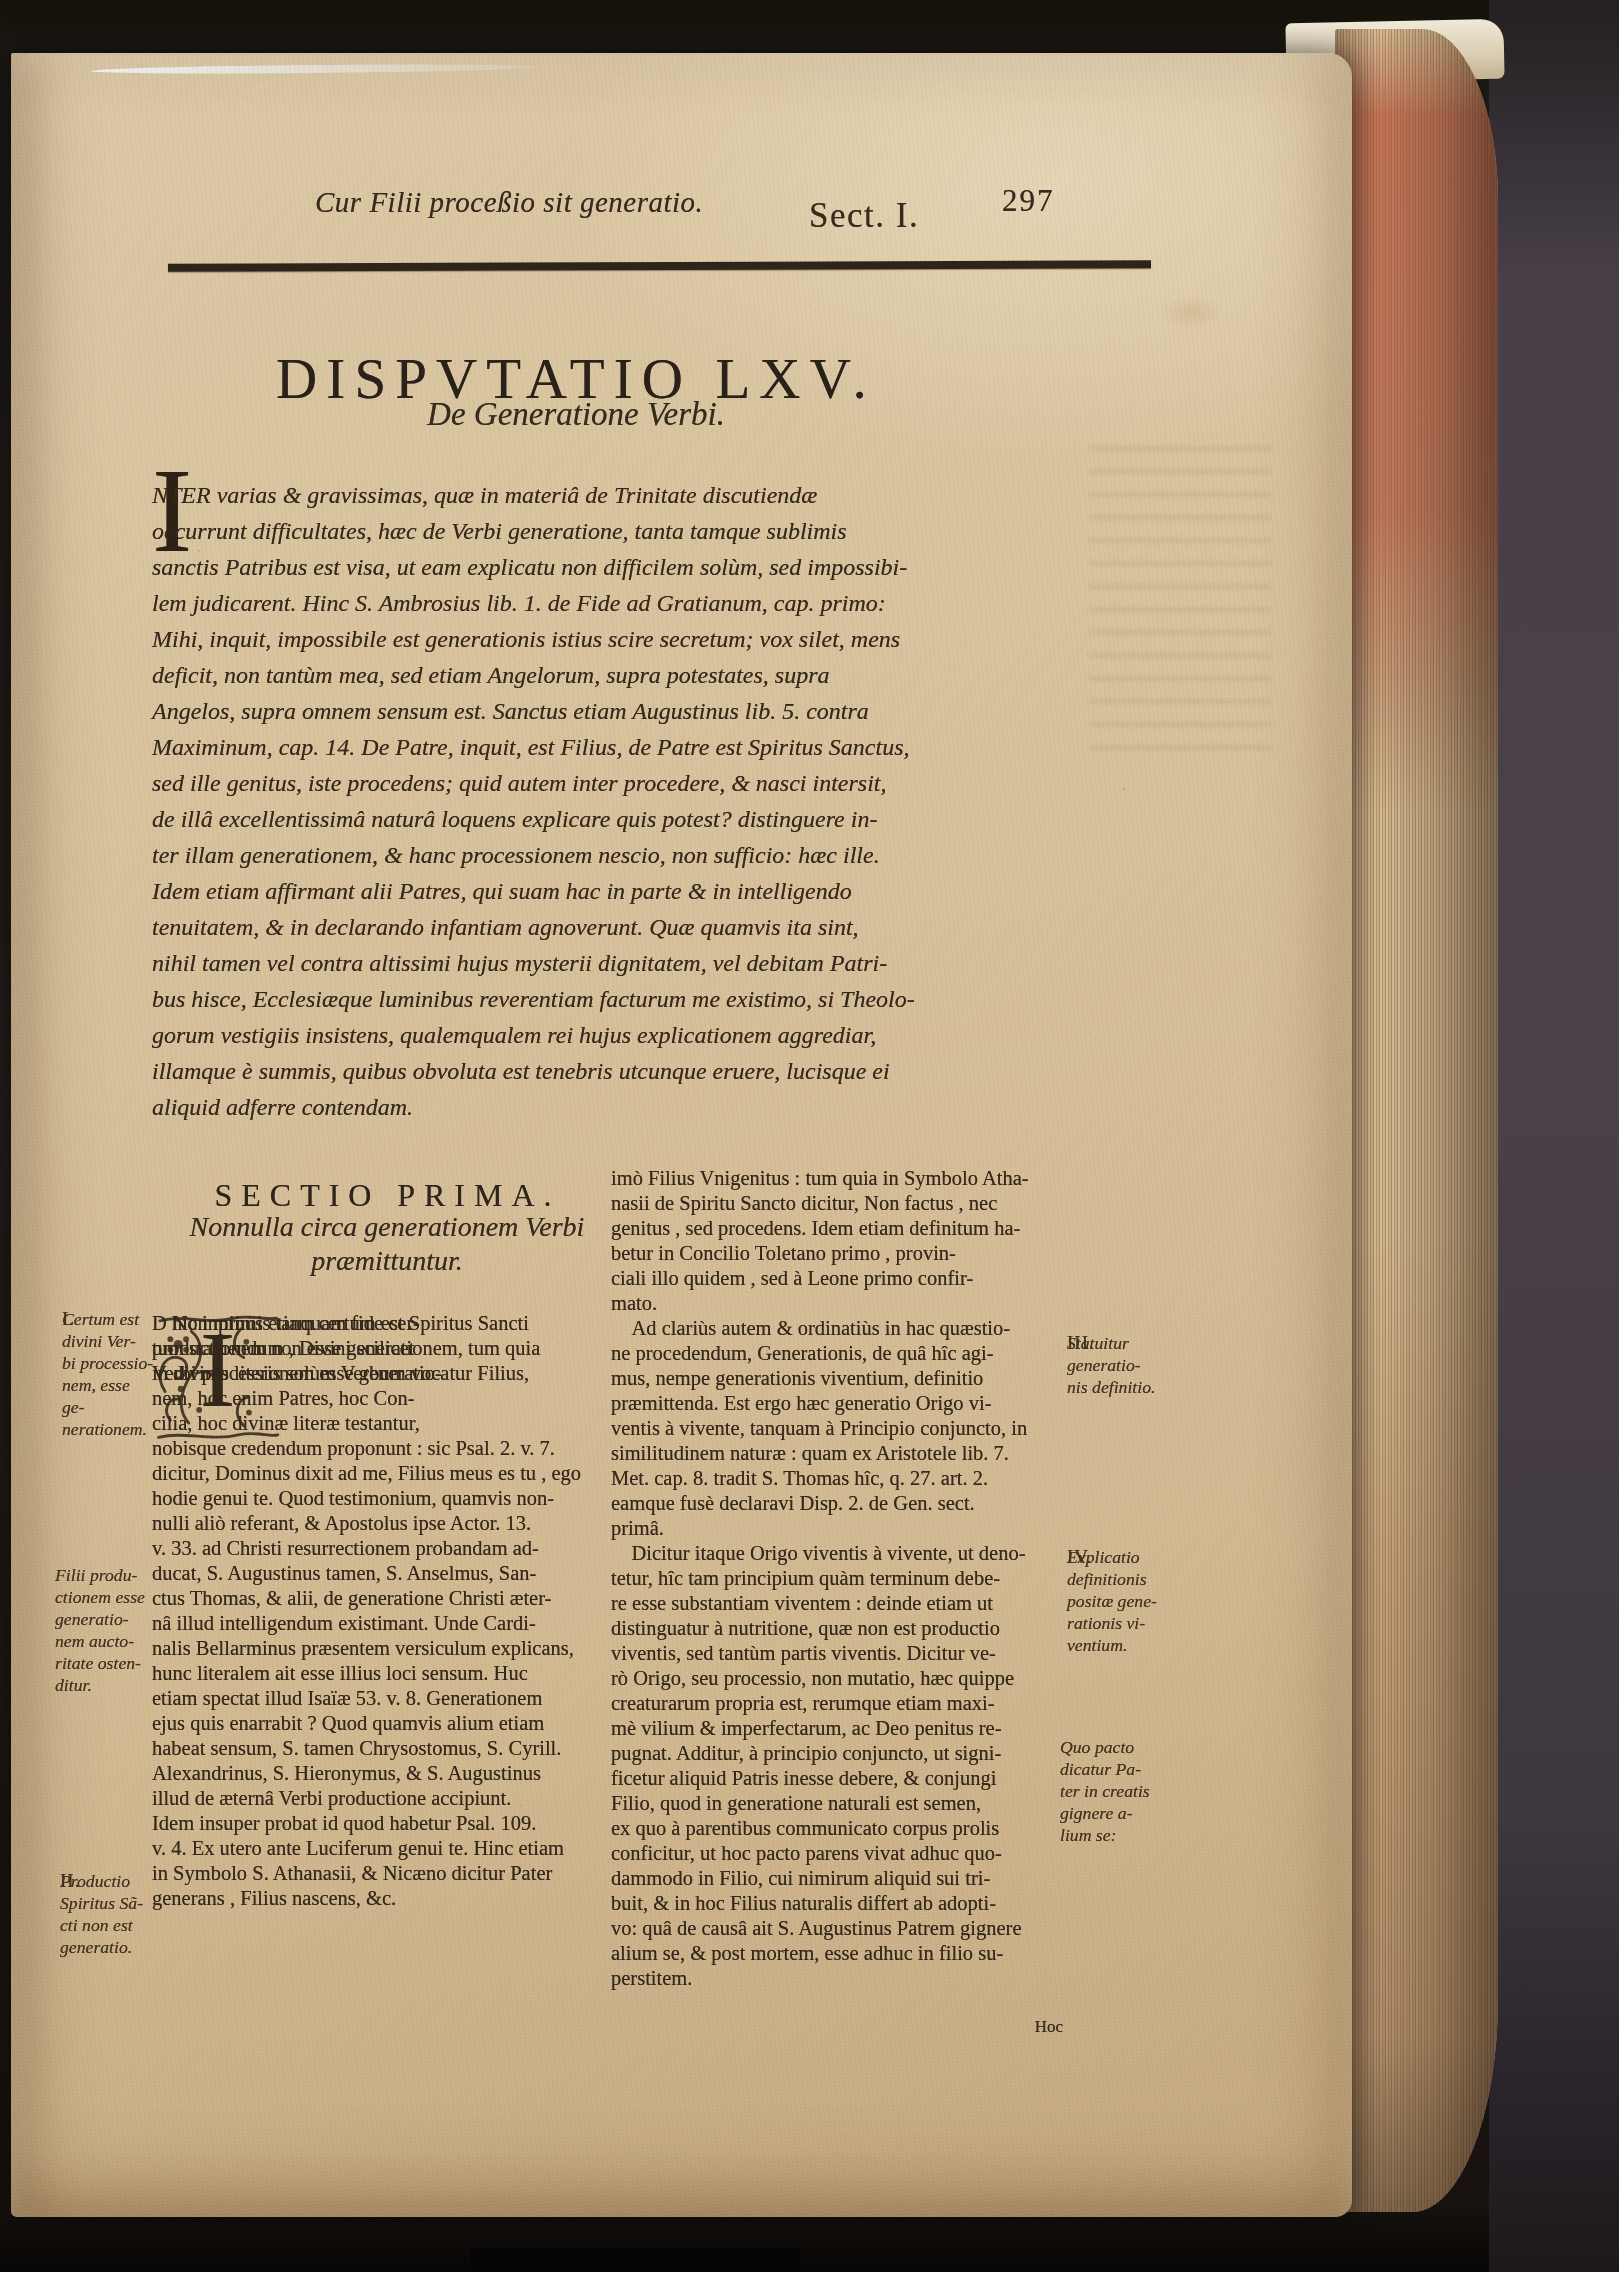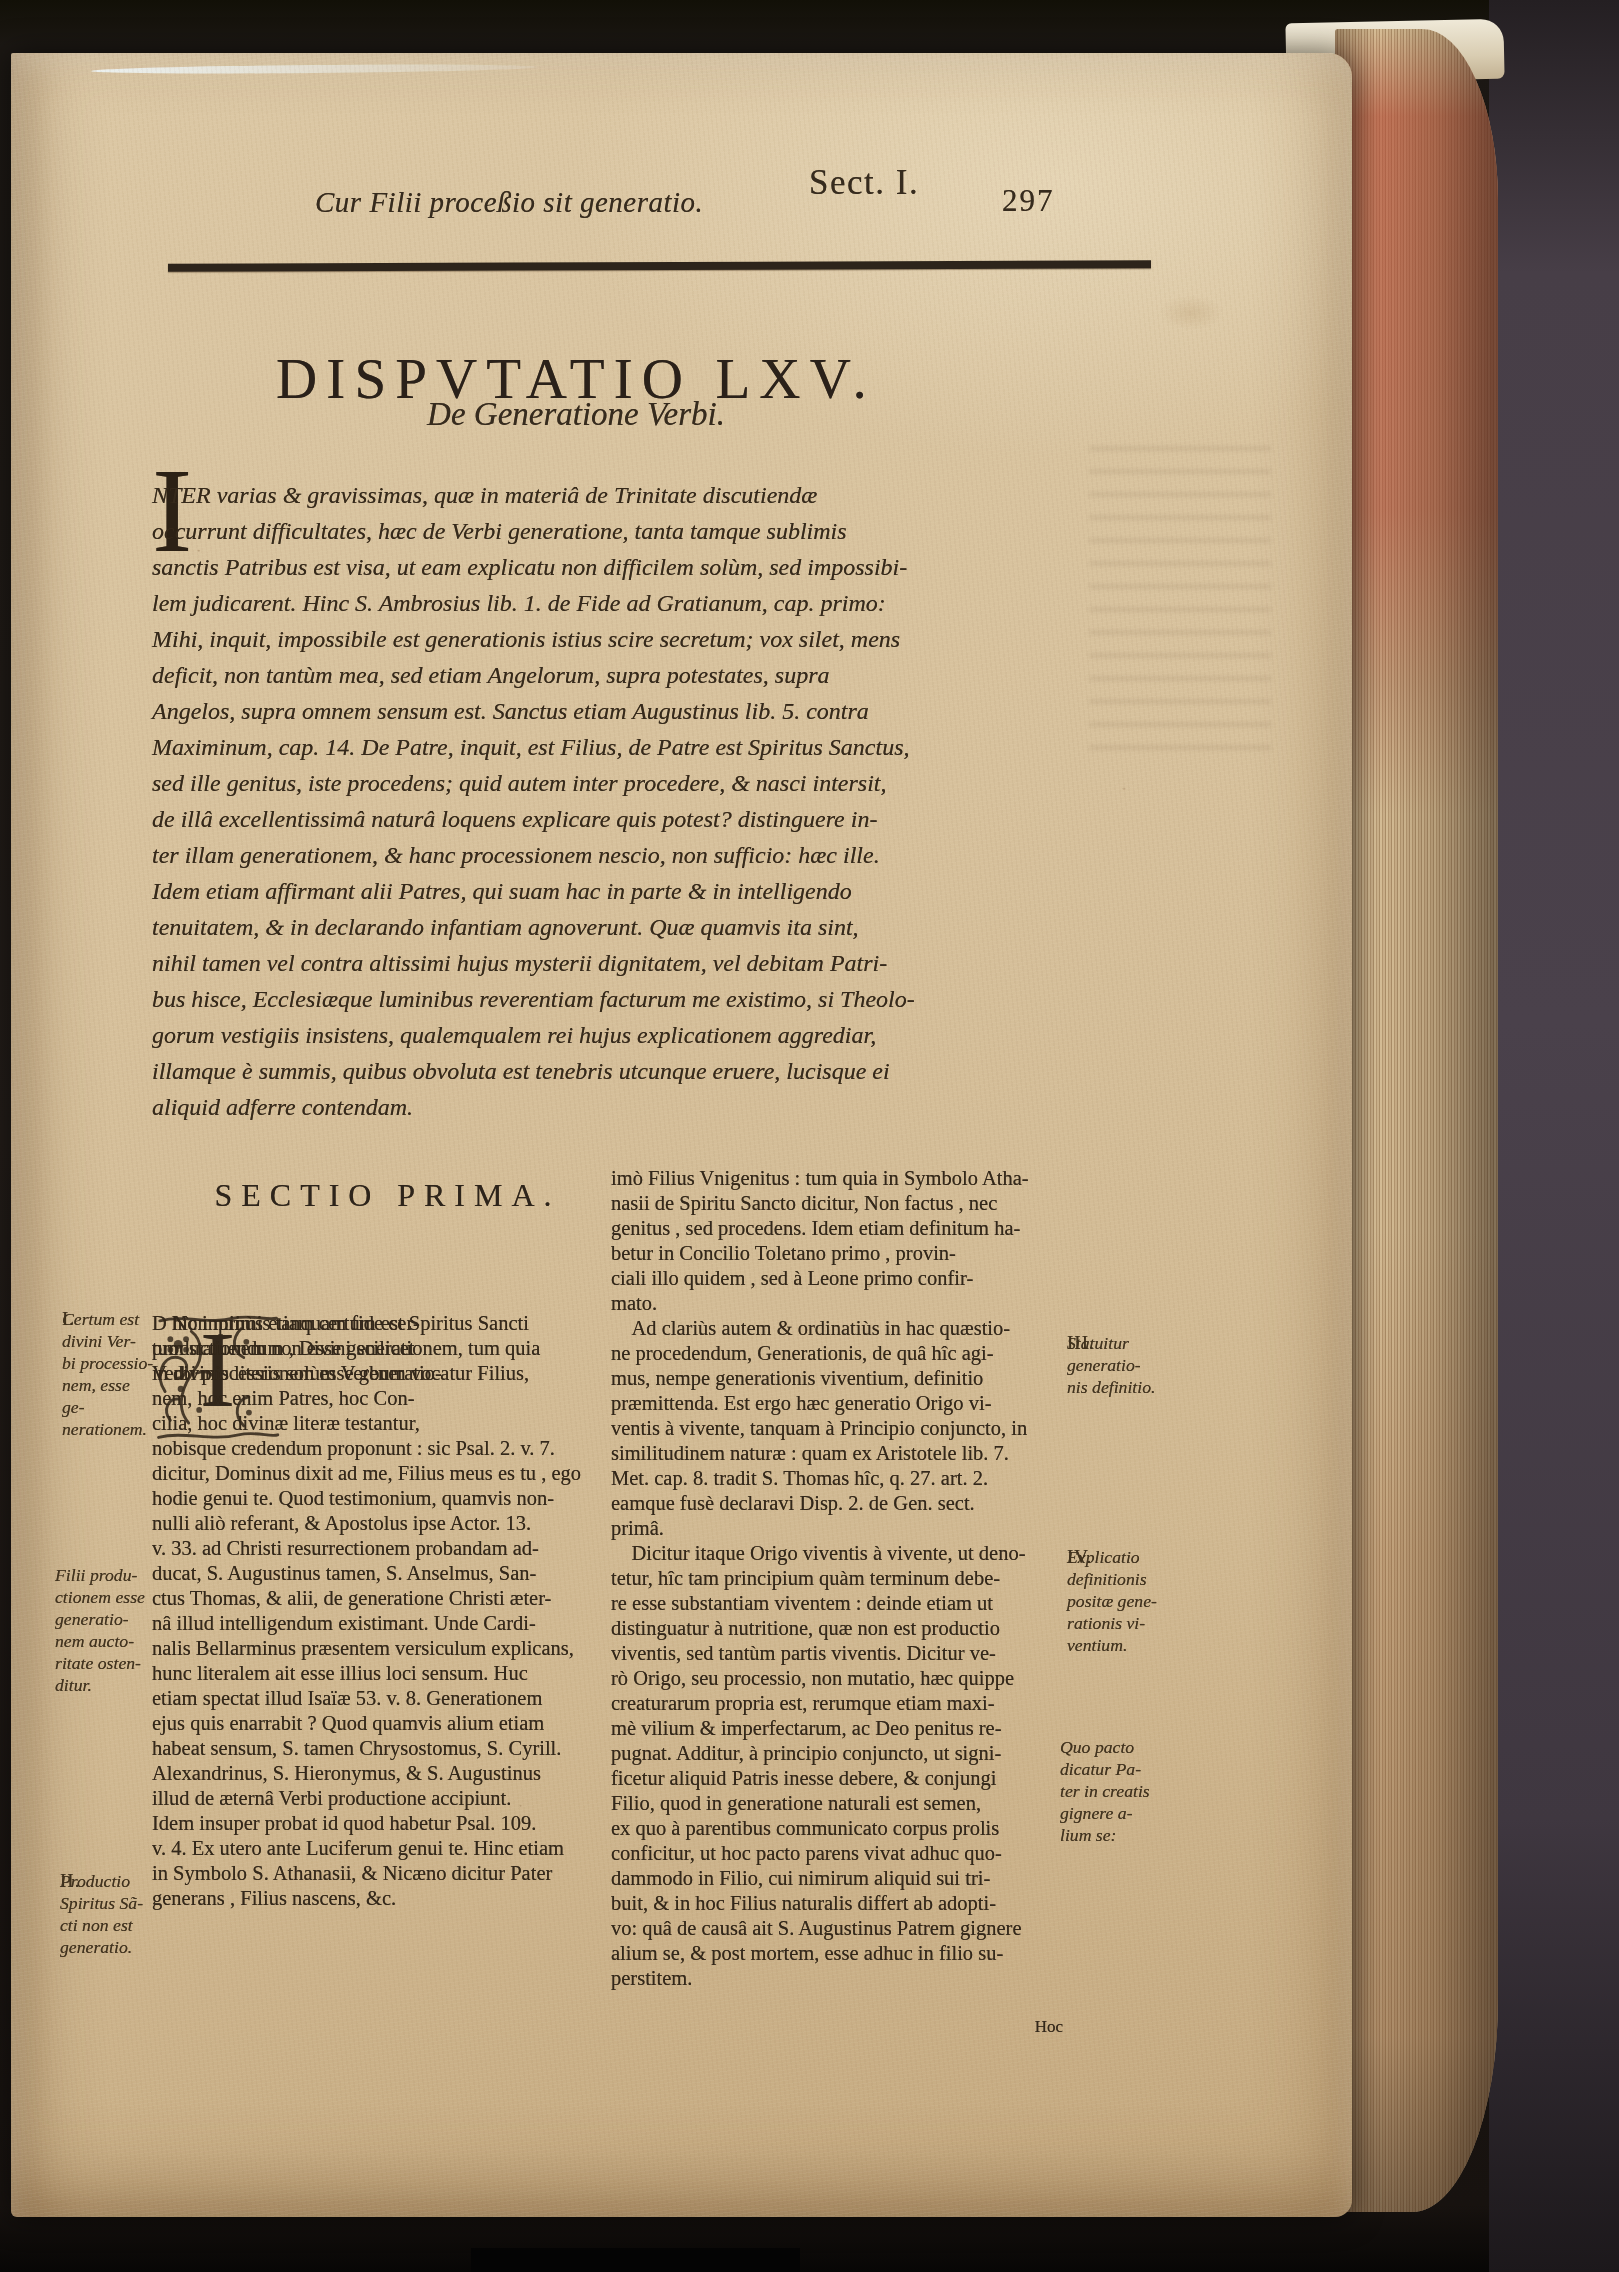--- a/index.html
+++ b/index.html
@@ -47,21 +47,21 @@
         border-radius:2px 24px 17px 6px;}
   .bleed{position:absolute;left:1089px;top:446px;width:182px;height:314px;opacity:0.1;filter:blur(2px);
         background:repeating-linear-gradient(180deg,rgba(80,55,30,0.8) 0 5px,rgba(0,0,0,0) 5px 23px);}
   .bottom-bar{position:absolute;left:471px;top:2248px;width:329px;height:25px;background:#040404;}
 
   
   .content{position:absolute;inset:0;color:#362b1e;}
   .content [data-name]{position:absolute;}
   .ink{text-shadow:0 0 0.5px rgba(46,30,14,0.65);}
   .running-title{left:315px;top:186px;font-style:italic;font-size:29px;letter-spacing:0.5px;}
-  .running-section{left:809px;top:163px;font-size:35px;letter-spacing:1.5px;}
+  .running-section{left:809px;top:196px;font-size:35px;letter-spacing:1.5px;}
   .page-number{left:1002px;top:183px;font-size:31px;letter-spacing:2px;}
   .rule{left:168px;top:262px;width:983px;height:7.6px;background:#2d241b;transform:rotate(-0.2deg);
         box-shadow:0 1px 1px rgba(60,40,20,0.4);}
   .disputatio-title{left:167px;top:310px;width:818px;text-align:center;font-size:57px;
         letter-spacing:0.16em;color:#2a211a;margin-top:36px;}
   .disputatio-subtitle{left:167px;top:396px;width:818px;text-align:center;font-style:italic;font-size:33px;}
   .intro{left:152px;top:477px;width:929px;font-style:italic;font-size:24px;line-height:36px;color:#35291b;}
   .intro .dropcap{float:left;width:47px;height:76px;font-style:normal;font-size:121px;line-height:67px;
         text-align:left;color:#2c2115;}
   .intro .lines{white-space:pre-line;}
@@ -130,20 +130,22 @@
 Idem etiam affirmant alii Patres, qui suam hac in parte &amp; in intelligendo
 tenuitatem, &amp; in declarando infantiam agnoverunt.  Quæ quamvis ita sint,
 nihil tamen vel contra altissimi hujus mysterii dignitatem, vel debitam Patri-
 bus hisce, Ecclesiæque luminibus reverentiam facturum me existimo, si Theolo-
 gorum vestigiis insistens, qualemqualem rei hujus explicationem aggrediar,
 illamque è summis, quibus obvoluta est tenebris utcunque eruere, lucisque ei
 aliquid adferre contendam.</span>
     </div>
 
     <div class="sectio-heading ink" data-name="section-heading">SECTIO PRIMA.</div>
+    <div class="sectio-subtitle ink" data-name="section-subtitle">Nonnulla circa generationem Verbi
+præmittuntur.</div>
 
     <div class="mnote mn-l1" data-name="margin-note-left-1">
       <div class="num ink" data-name="margin-note-numeral">I.</div>
       <div class="nlines ink" data-name="margin-note-text">Certum est
 divini Ver-
 bi processio-
 nem, esse ge-
 nerationem.</div>
     </div>
     <div class="mnote mn-l2" data-name="margin-note-left-2">

